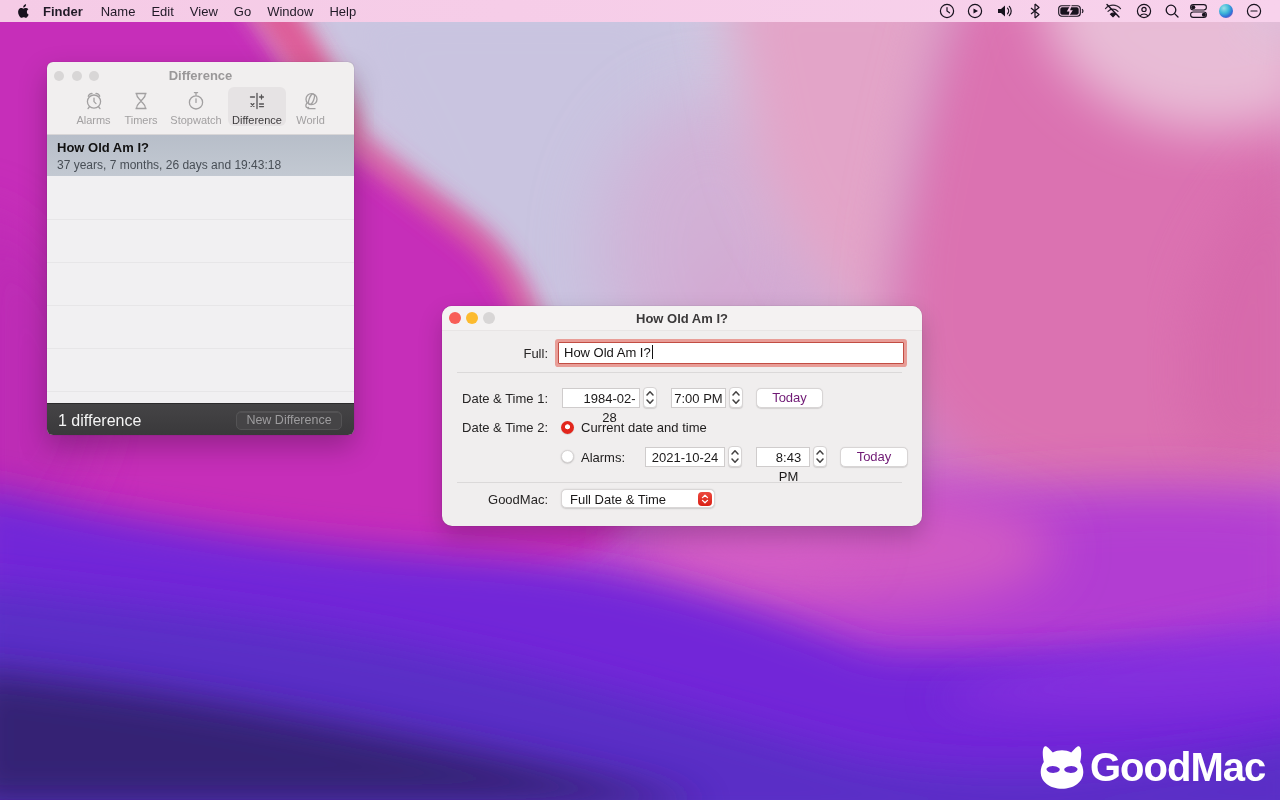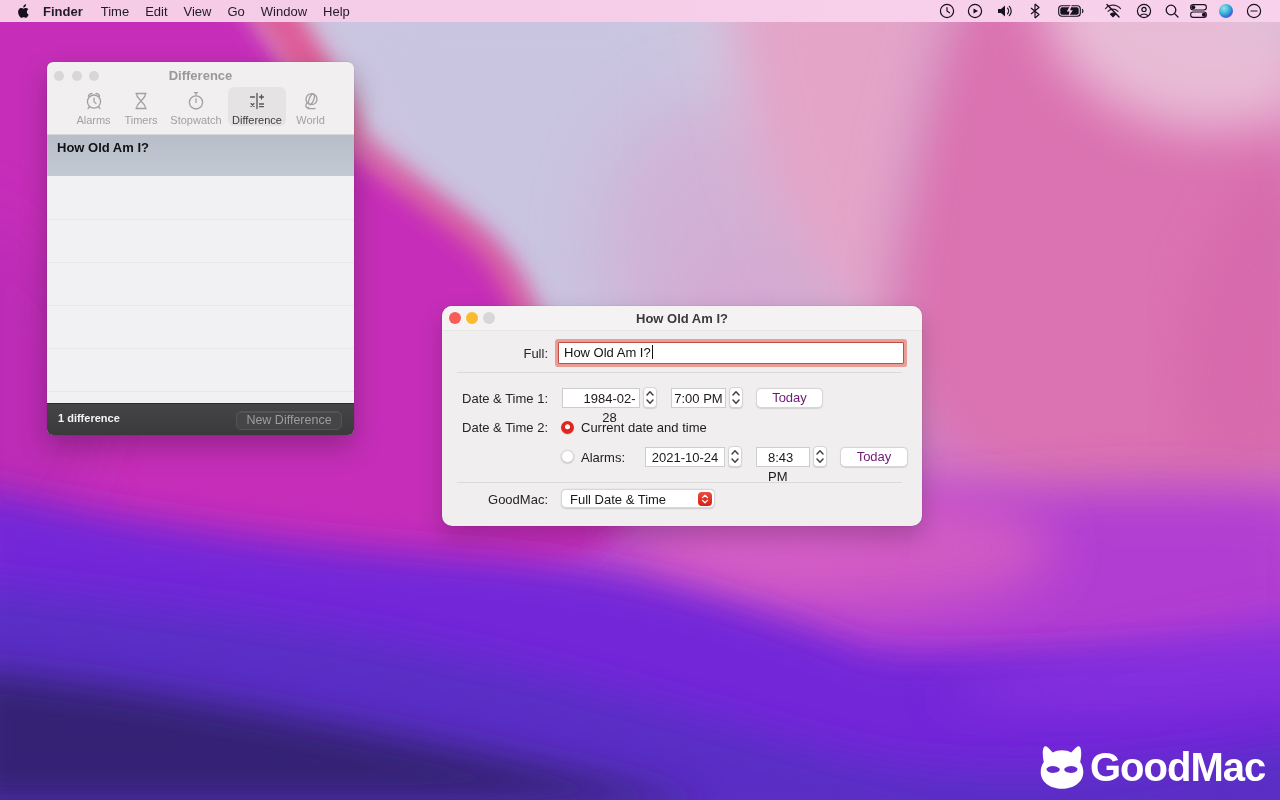--- a/index.html
+++ b/index.html
@@ -33,21 +33,21 @@
   .titem.sel{background:#e6e3e4;color:#3d3b3c;}
   #listarea{position:absolute;left:0;top:72px;width:100%;height:269px;background:#f1f0f2;border-top:1px solid #d8d6d7;box-sizing:border-box;}
   .selrow{position:absolute;left:0;top:0;width:100%;height:41px;
     background:linear-gradient(180deg,#b7bec9 0%,#c3c9d2 100%);padding:5px 0 0 10px;box-sizing:border-box;}
   .selrow .t1{font-weight:bold;font-size:13px;color:#111;}
   .selrow .t2{font-size:12px;color:#484e56;margin-top:3px;}
   .rowline{position:absolute;left:0;width:100%;height:1px;background:#e7e6e8;}
   #statusbar{position:absolute;left:0;top:341px;width:100%;height:32px;
     background:linear-gradient(180deg,#454446 0%,#3a393b 100%);
     border-top:1px solid #2c2b2d;box-sizing:border-box;}
-  #statusbar .cnt{position:absolute;left:11px;top:8px;color:#f4f4f4;font-weight:bold;font-size:11px;}
+  #statusbar .cnt{position:absolute;left:11px;top:8px;color:#f4f4f4;font-weight:normal;font-size:16px;}
   #statusbar .btn{position:absolute;right:12px;top:7px;width:106px;height:19px;
     background:#454446;border:1px solid #545355;border-radius:5px;
     color:#9d9c9e;font-size:12.5px;text-align:center;line-height:17px;box-sizing:border-box;
     box-shadow:inset 0 1px 0 rgba(255,255,255,0.08);}
 
   
   #dialog{position:absolute;left:442px;top:306px;width:480px;height:220px;
     border-radius:10px;background:#f0eeee;
     box-shadow:0 10px 24px rgba(0,0,0,0.2), 0 0 1px rgba(0,0,0,0.4);}
   #dialog .tbar{position:absolute;left:0;top:0;width:100%;height:25px;background:#f4f2f2;
@@ -148,21 +148,21 @@
   <path d="M930,700 C1050,655 1200,630 1310,608 L1310,700 C1150,722 1000,718 930,700 Z" fill="#9135e2" opacity="0.55" filter="url(#b18)"></path>
 </svg>
 
 <div id="menubar">
   <div class="apple">
     <svg width="12" height="15" viewBox="0 0 14 17">
           <path fill="#18121e" d="M9.7 2.6c.6-.7 1-1.7.9-2.6-.9 0-1.9.6-2.5 1.3-.6.6-1 1.6-.9 2.5 1 .1 1.9-.5 2.5-1.2zm1.8 6.4c0-2 1.6-2.9 1.7-3-0.9-1.3-2.3-1.5-2.8-1.5-1.2-.1-2.3.7-2.9.7-.6 0-1.5-.7-2.5-.7-1.3 0-2.5.8-3.1 1.9-1.3 2.3-.3 5.7 1 7.6.6.9 1.4 1.9 2.4 1.9 1 0 1.3-.6 2.5-.6s1.5.6 2.5.6 1.7-.9 2.3-1.8c.7-1 1-2 1-2.1-.1 0-2.1-.8-2.1-3z"></path>
         </svg>
   </div>
   <div class="mi b">Finder</div>
-  <div class="mi">Time</div>
+  <div class="mi">Name</div>
   <div class="mi">Edit</div>
   <div class="mi">View</div>
   <div class="mi">Go</div>
   <div class="mi">Window</div>
   <div class="mi">Help</div>
   <div class="spacer"></div>
 
   <div class="si" style="margin-left:0px">
         <svg width="16" height="16" viewBox="0 0 16 16" fill="none" stroke="#18121e" stroke-width="1.2">
           <circle cx="8" cy="8" r="6.6"></circle>
@@ -277,20 +277,21 @@
           </svg>Difference</div>
     <div class="titem" style="left:242px;width:43px;"><svg width="22" height="22" viewBox="0 0 22 22" fill="none" stroke="#a2a0a1" stroke-width="1.3">
             <circle cx="11.5" cy="9.2" r="5.5"></circle>
             <ellipse cx="11.5" cy="9.2" rx="2.3" ry="5.5" transform="rotate(20 11.5 9.2)"></ellipse>
             <path d="M6.8 13.2 C4.8 16.2 6 18 8.6 17.4 M8 18.7 H15" stroke-linecap="round"></path>
           </svg>World</div>
   </div>
   <div id="listarea">
     <div class="selrow">
       <div class="t1">How Old Am I?</div>
+      <div class="t2">37 years, 7 months, 26 days and 19:43:18</div>
     </div>
     <div class="rowline" style="top:84px"></div>
     <div class="rowline" style="top:127px"></div>
     <div class="rowline" style="top:170px"></div>
     <div class="rowline" style="top:213px"></div>
     <div class="rowline" style="top:256px"></div>
   </div>
   <div id="statusbar">
     <div class="cnt">1 difference</div>
     <div class="btn">New Difference</div>
@@ -331,21 +332,21 @@
   <div class="rlabel" style="left:139px;top:114px;">Current date and time</div>
 
   <div class="radio off" style="left:119px;top:144px;"></div>
   <div class="rlabel" style="left:139px;top:144px;">Alarms:</div>
   <div class="tfield" style="left:203px;top:141px;width:80px;height:20px;text-align:center;line-height:19px;">2021-10-24</div>
   <div class="stepper" style="left:286px;top:140px;">
     <svg width="10" height="17" viewBox="0 0 10 17">
           <path d="M2 6 L5 2.8 L8 6 M2 11 L5 14.2 L8 11" fill="none" stroke="#444242" stroke-width="1.5" stroke-linecap="round" stroke-linejoin="round"></path>
         </svg>
   </div>
-  <div class="tfield" style="left:314px;top:141px;width:54px;height:20px;text-align:left;line-height:19px;padding-left:11px;">8:43 PM</div>
+  <div class="tfield" style="left:314px;top:141px;width:54px;height:20px;text-align:center;line-height:19px;padding-left:11px;">8:43 PM</div>
   <div class="stepper" style="left:371px;top:140px;">
     <svg width="10" height="17" viewBox="0 0 10 17">
           <path d="M2 6 L5 2.8 L8 6 M2 11 L5 14.2 L8 11" fill="none" stroke="#444242" stroke-width="1.5" stroke-linecap="round" stroke-linejoin="round"></path>
         </svg>
   </div>
   <div class="pushbtn" style="left:398px;top:141px;width:68px;">Today</div>
 
   <div class="dsep" style="top:176px"></div>
 
   <div class="dlabel" style="right:374px;top:186px;">GoodMac:</div>

